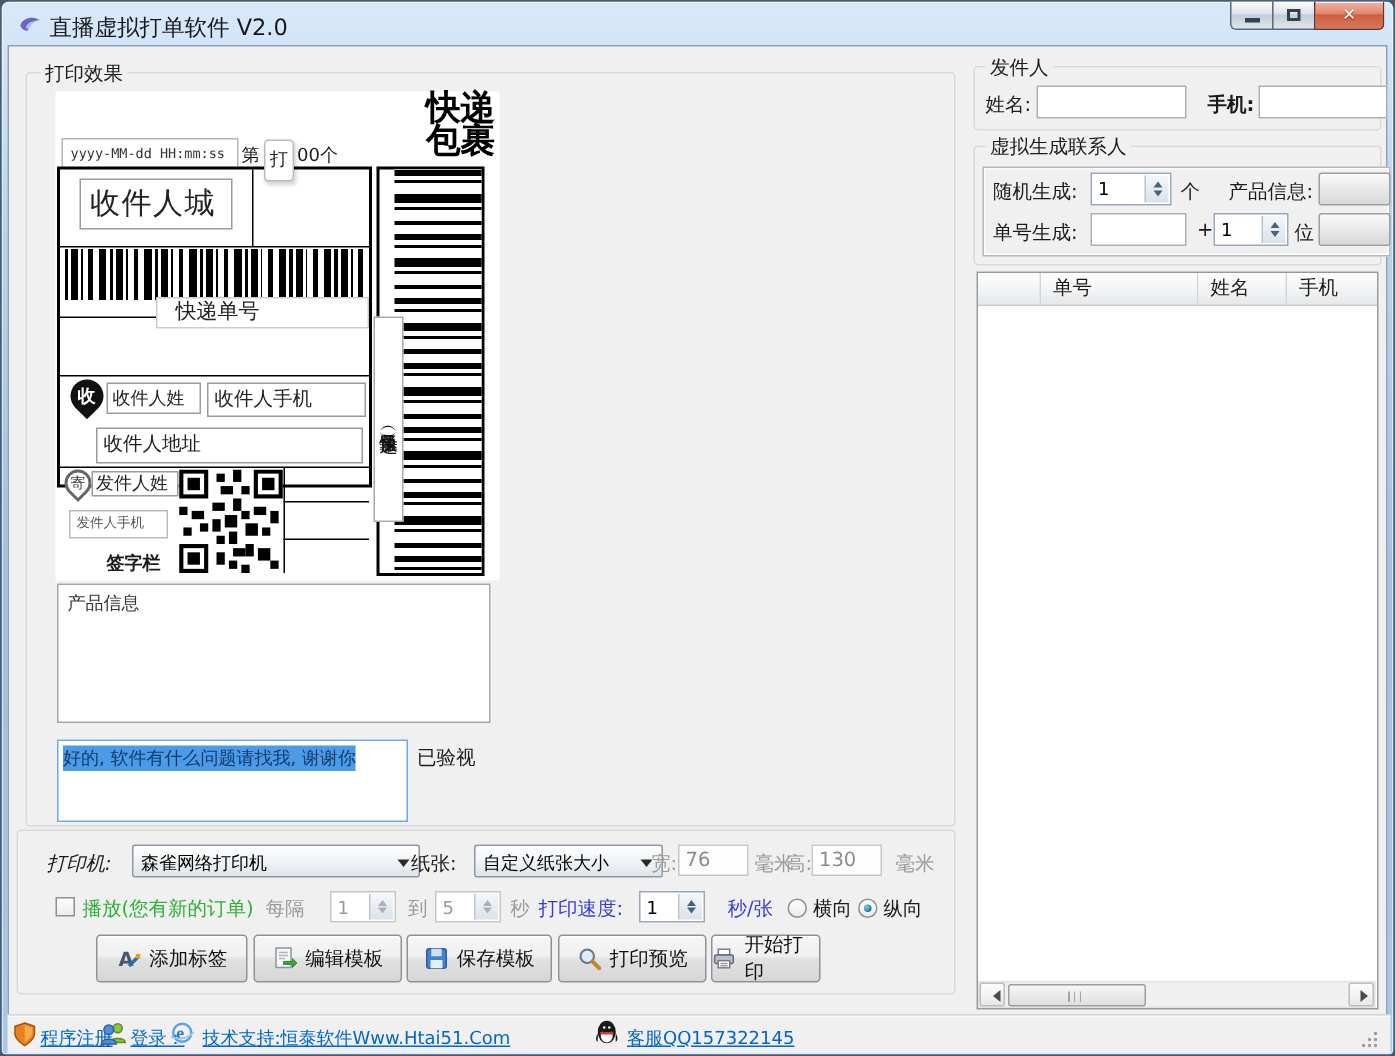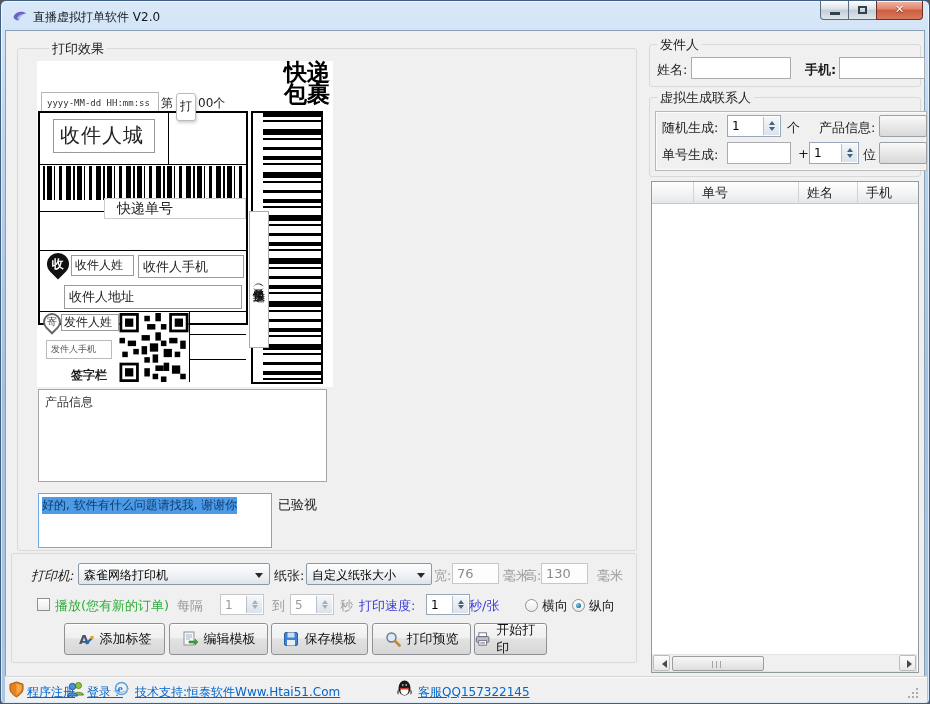--- a/index.html
+++ b/index.html
@@ -1,36 +1,36 @@
 <!DOCTYPE html>
 <html><head>
 <meta charset="utf-8">
 <style>
   html,body{margin:0;padding:0;background:#555;}
   .win{position:relative;width:930px;height:704px;font-family:"DejaVu Sans","Liberation Sans",sans-serif;
        background:linear-gradient(180deg,#d9e9f9 0,#bcd4ee 20%,#a2c0e0 55%,#aac7e5 100%);
        border:1px solid #3f5e80;border-radius:6px 6px 4px 4px;box-shadow:inset 0 0 0 1px rgba(255,255,255,.6);box-sizing:border-box;overflow:hidden;}
-  .titlebar-text{position:absolute;left:32px;top:8px;font-size:12px;color:#15191e;white-space:nowrap;}
+  .titlebar-text{position:absolute;left:32px;top:8px;font-size:15px;color:#15191e;white-space:nowrap;}
   .winicon{position:absolute;left:11px;top:7px;width:16px;height:16px;}
   .cap{position:absolute;top:0;height:19px;border:1px solid #5a6b7d;border-top:none;box-sizing:border-box;
        background:linear-gradient(180deg,#fdfdfd,#dbe2e9 45%,#c3cdd7 50%,#dfe6ec);box-shadow:inset 0 1px 0 rgba(255,255,255,.85);}
   .cap.min{left:819px;width:29px;border-radius:0 0 0 4px;}
   .cap.max{left:847px;width:29px;}
   .cap.close{left:875px;width:47px;border-radius:0 0 4px 0;border-color:#6e3023;
        background:linear-gradient(180deg,#f3b5a5,#e0866d 45%,#cd5d41 50%,#d8795c);}
   .glyph-min{position:absolute;left:9px;top:11px;width:10px;height:3px;background:#31424f;}
   .glyph-max{position:absolute;left:9px;top:5px;width:9px;height:8px;border:2px solid #31424f;box-sizing:border-box;}
   .glyph-close{position:absolute;left:0;right:0;top:2px;text-align:center;color:#fff;font-size:11px;font-weight:bold;text-shadow:0 1px 1px #7c2a1a;}
   .client{position:absolute;left:4px;top:29px;right:4px;bottom:4px;background:#f0f0f0;border:1px solid #8aa0b5;box-sizing:border-box;}
   
   .lbl{position:absolute;font-size:13px;color:#1b1b1b;white-space:nowrap;}
   .lbl.gray{color:#9b9b9b;} .lbl.green{color:#2fae3a;} .lbl.blue{color:#3b3bd8;}
   .input{position:absolute;background:#fff;border:1px solid #abadb3;font-size:13px;line-height:19px;padding:0 4px;box-sizing:border-box;color:#000;}
   .input.disabled{color:#8b8b8b;border-color:#c4c8cc;background:#fdfdfd;}
-  .combo{position:absolute;border:1px solid #8b99a7;border-radius:2px;background:linear-gradient(#fefefe,#eef1f4 60%,#dfe4e9);box-sizing:border-box;}
+  .combo{position:absolute;border:1px solid #8b99a7;border-radius:2px;background:linear-gradient(#fefefe,#eef1f4 60%,#dfe4e9);box-sizing:border-box;margin-left:10px;}
   .combo .cval{position:absolute;left:5px;top:3px;font-size:12px;color:#000;white-space:nowrap;}
   .combo .carrow{position:absolute;right:6px;top:9px;width:0;height:0;border:4px solid transparent;border-top:5px solid #2a2a2a;}
   .spin{position:absolute;background:#fff;border:1px solid #99a8b9;box-sizing:border-box;font-size:12px;color:#000;}
   .spin .val{position:absolute;left:4px;top:3px;}
   .spinbtns{position:absolute;top:1px;right:1px;bottom:1px;width:15px;background:linear-gradient(#f4f7fa,#dbe2ea);border-left:1px solid #b8c2cc;
             display:flex;flex-direction:column;align-items:center;justify-content:space-evenly;}
   .spinbtns .up{width:0;height:0;border:3px solid transparent;border-bottom:4px solid #44617e;}
   .spinbtns .dn{width:0;height:0;border:3px solid transparent;border-top:4px solid #44617e;}
   .spin.disabled{color:#9a9a9a;border-color:#c6c6c6;}
   .spin.disabled .spinbtns .up{border-bottom-color:#a8b0b8;} .spin.disabled .spinbtns .dn{border-top-color:#a8b0b8;}
@@ -89,21 +89,21 @@
   <div class="cap max">
       <div class="glyph-max"></div>
     </div>
   <div class="cap close">
       <div class="glyph-close">✕</div>
     </div>
 
   <div class="client"></div>
 
   <div class="gbox" style="left:16px;top:47px;width:620px;height:503px;"></div>
-  <div class="gtitle" style="left:26px;top:39px;margin-left:22px;">打印效果</div>
+  <div class="gtitle" style="left:26px;top:39px;">打印效果</div>
 
   <div class="sheet"></div>
   <div class="pkg">
     <div>快递</div>
     <div>包裹</div>
   </div>
   <div class="lbox" style="left:40px;top:91px;width:118px;height:22px;border-color:#b5b5b5;font-family:'DejaVu Sans Mono','Liberation Mono',monospace;font-size:9px;line-height:20px;padding-left:5px;color:#333;">yyyy-MM-dd HH:mm:ss</div>
   <div class="lbl" style="left:160px;top:94px;font-size:12px;">第</div>
   <div class="lbox" style="left:175px;top:92px;width:20px;height:28px;border-color:#bbb;border-radius:3px;box-shadow:1px 2px 3px rgba(0,0,0,.18);font-size:12px;text-align:center;line-height:24px;z-index:2;">打</div>
   <div class="lbl" style="left:197px;top:94px;font-size:12px;">00个</div>
@@ -225,21 +225,21 @@
   </div>
   <div class="lbl gray" style="left:339px;top:596px;">秒</div>
   <div class="lbl blue" style="left:358px;top:596px;">打印速度:</div>
   <div class="spin" style="left:425px;top:593px;width:44px;height:21px;">
     <span class="val">1</span>
     <span class="spinbtns">
         <i class="up"></i>
         <i class="dn"></i>
       </span>
   </div>
-  <div class="lbl blue" style="left:468px;top:596px;">秒/张</div>
+  <div class="lbl blue" style="left:484px;top:596px;">秒/张</div>
   <div class="radio" style="left:524px;top:598px;"></div>
   <div class="lbl" style="left:541px;top:596px;">横向</div>
   <div class="radio checked" style="left:571px;top:598px;"></div>
   <div class="lbl" style="left:588px;top:596px;">纵向</div>
 
   <div class="btn" style="left:63px;top:622px;width:101px;height:32px;">
     <svg width="16" height="16" viewBox="0 0 16 16">
       <text x="1" y="13" font-size="13" font-weight="bold" fill="#4a5668">A</text>
       <path d="M8 13 L14 7" stroke="#2b6cb8" stroke-width="2.4"></path>
         <rect x="12.5" y="5" width="3" height="3" fill="#e0a21e"></rect>

